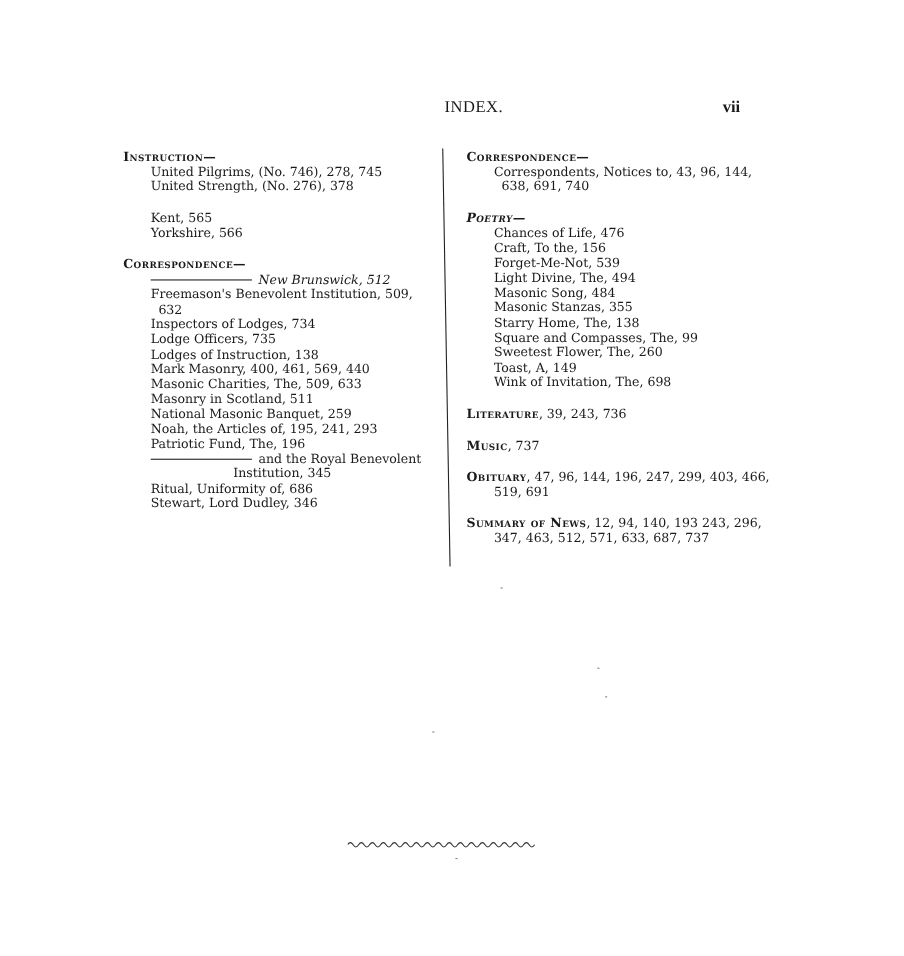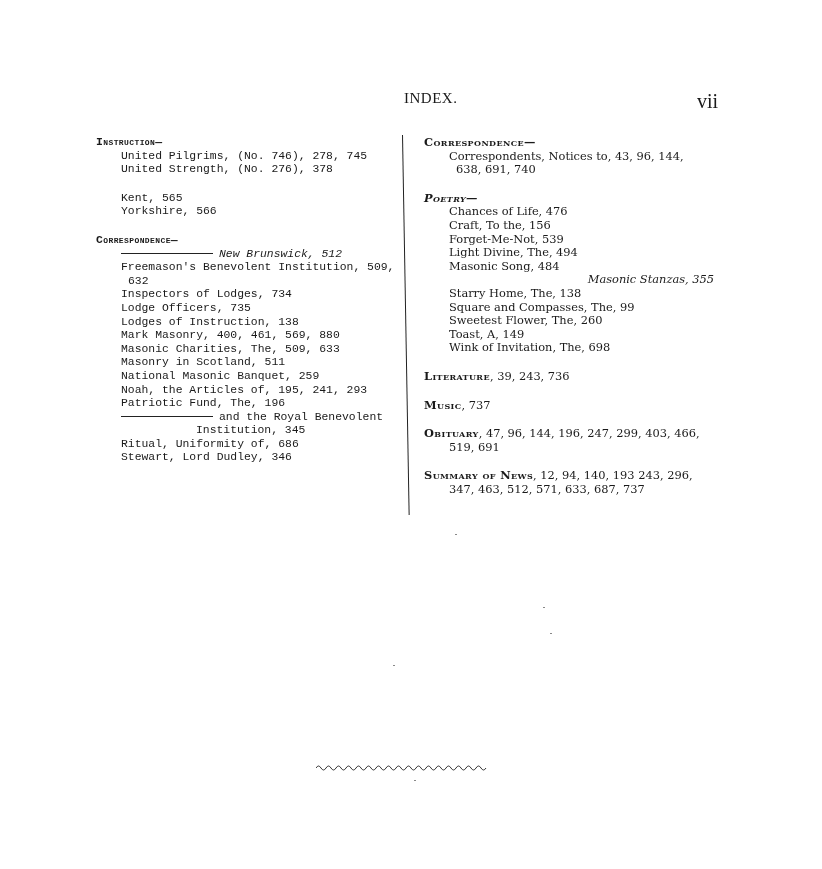--- a/index.html
+++ b/index.html
@@ -1,23 +1,23 @@
 <!DOCTYPE html>
 <html><head>
   <meta charset="utf-8">
   <style>
     html, body { margin: 0; padding: 0; background: #ffffff; }
     body { width: 822px; height: 869px; position: relative; overflow: hidden;
            font-family: "DejaVu Serif", "Liberation Serif", serif; color: #1a1a1a; }
     .header-title { position: absolute; left: 372px; top: 90px; font-size: 15px;
                     letter-spacing: 0.5px; font-family: "Liberation Serif", serif; margin-left: 32px; }
-    .header-page { position: absolute; left: 697px; top: 90px; font-size: 20px;
-                   font-family: "Liberation Serif", serif; font-weight: normal; }
+    .header-page { position: absolute; left: 657px; top: 90px; font-size: 15px;
+                   font-family: "Liberation Serif", serif; font-weight: bold; }
     .col { position: absolute; font-size: 11.4px; line-height: 13.6px; }
-    .col-left { left: 96px; top: 136px; width: 290px; font-family: Liberation Mono, monospace; }
+    .col-left { left: 112px; top: 136px; width: 290px; }
     .col-right { left: 424px; top: 136px; width: 290px; }
     .section { margin: 0 0 15px 0; }
     .heading { font-variant: small-caps; font-weight: bold; letter-spacing: 0.4px; }
     .heading .pages { font-variant: normal; font-weight: normal; letter-spacing: 0; }
     .item { padding-left: 25px; white-space: nowrap; }
     .item .ital { font-style: italic; }
     .cont { padding-left: 32px; white-space: nowrap; }
     .cont-deep { padding-left: 100px; white-space: nowrap; }
     .dash { display: inline-block; width: 92px; border-top: 1px solid #222; vertical-align: middle; margin-right: 6px; }
     .rule { position: absolute; left: 402px; top: 135px; width: 1px; height: 380px;
@@ -48,21 +48,21 @@
   </div>
 
   <div class="section">
     <div class="heading">Correspondence—</div>
     <div class="item"><span class="dash"></span><span class="ital">New Brunswick, 512</span></div>
     <div class="item">Freemason's Benevolent Institution, 509,</div>
     <div class="cont">632</div>
     <div class="item">Inspectors of Lodges, 734</div>
     <div class="item">Lodge Officers, 735</div>
     <div class="item">Lodges of Instruction, 138</div>
-    <div class="item">Mark Masonry, 400, 461, 569, 880</div>
+    <div class="item">Mark Masonry, 400, 461, 569, 440</div>
     <div class="item">Masonic Charities, The, 509, 633</div>
     <div class="item">Masonry in Scotland, 511</div>
     <div class="item">National Masonic Banquet, 259</div>
     <div class="item">Noah, the Articles of, 195, 241, 293</div>
     <div class="item">Patriotic Fund, The, 196</div>
     <div class="item"><span class="dash"></span><span>and the Royal Benevolent</span></div>
     <div class="cont-deep">Institution, 345</div>
     <div class="item">Ritual, Uniformity of, 686</div>
     <div class="item">Stewart, Lord Dudley, 346</div>
   </div>
@@ -75,21 +75,21 @@
     <div class="cont">638, 691, 740</div>
   </div>
 
   <div class="section">
     <div class="heading" style="font-style:italic;">Poetry—</div>
     <div class="item">Chances of Life, 476</div>
     <div class="item">Craft, To the, 156</div>
     <div class="item">Forget-Me-Not, 539</div>
     <div class="item">Light Divine, The, 494</div>
     <div class="item">Masonic Song, 484</div>
-    <div class="item ital" style="font-style:italic;text-align:right;">Masonic Stanzas, 355</div>
+    <div class="item ital" style="">Masonic Stanzas, 355</div>
     <div class="item">Starry Home, The, 138</div>
     <div class="item">Square and Compasses, The, 99</div>
     <div class="item">Sweetest Flower, The, 260</div>
     <div class="item">Toast, A, 149</div>
     <div class="item">Wink of Invitation, The, 698</div>
   </div>
 
   <div class="section">
     <div class="heading"><span>Literature</span><span class="pages">, 39, 243, 736</span></div>
   </div>

